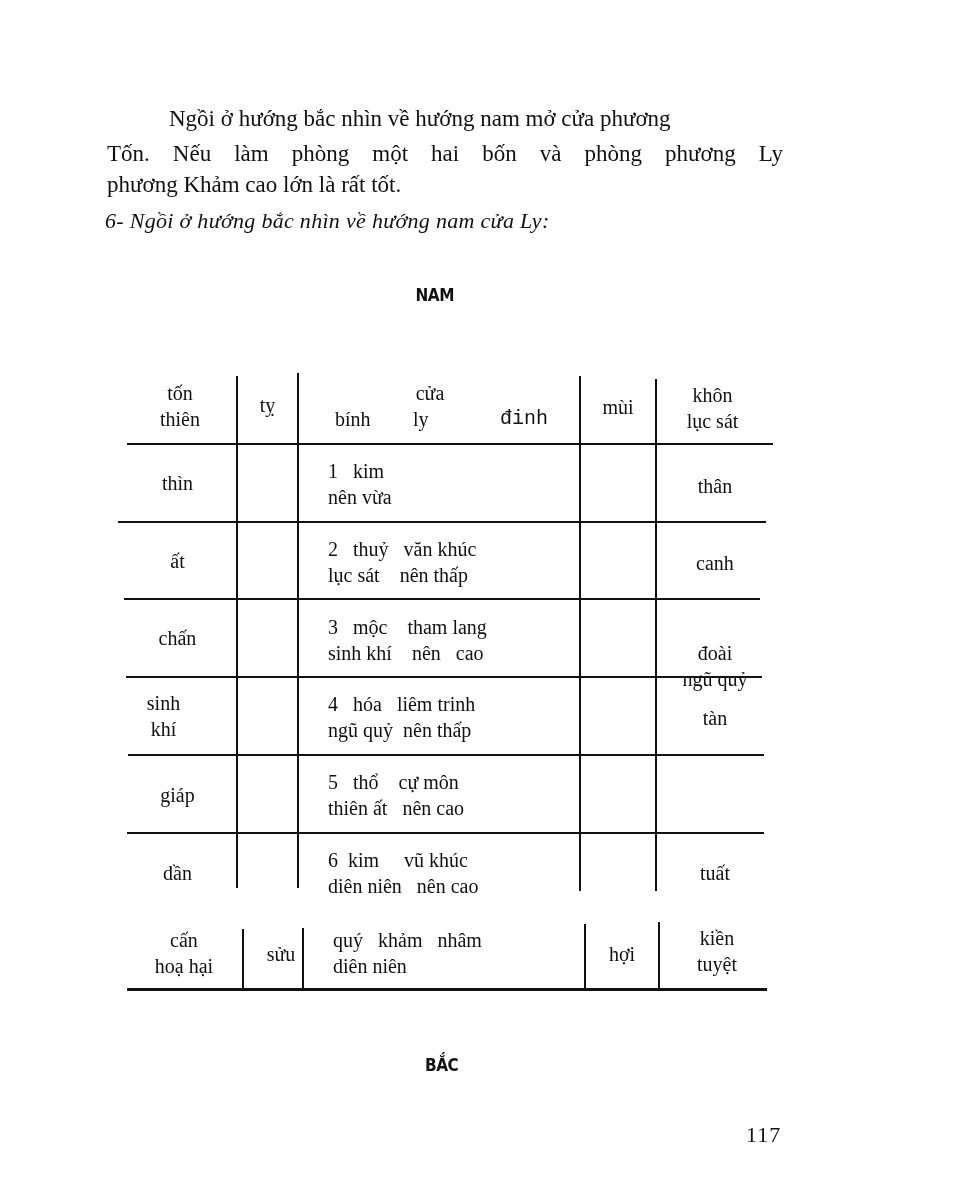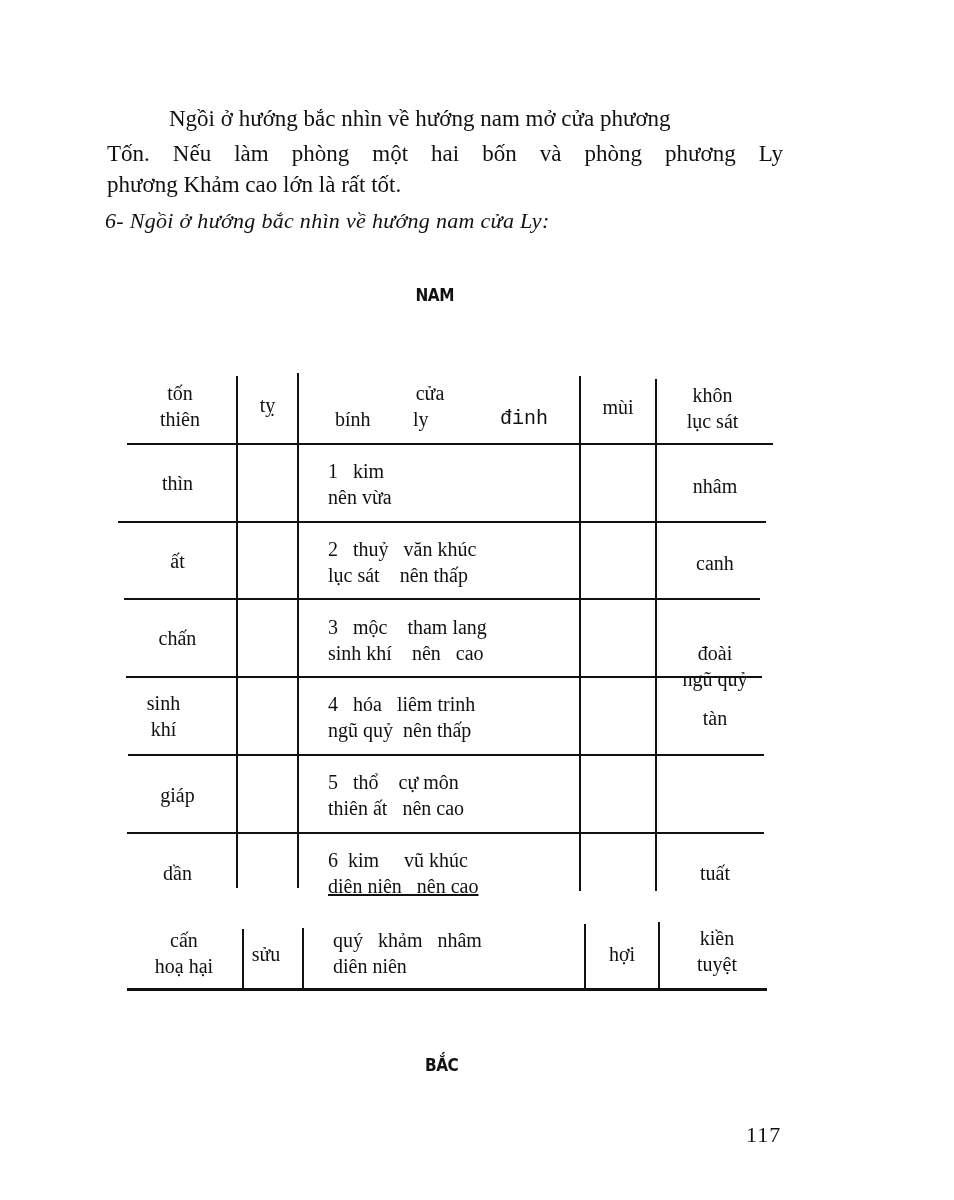--- a/index.html
+++ b/index.html
@@ -72,21 +72,21 @@
 </div>
 
 <div class="cell c" style="left:125px; top:470px; width:105px;">
     <div>thìn</div>
   </div>
 <div class="cell" style="left:328px; top:458px;">
   <div style="white-space:pre;">1   kim</div>
   <div style="white-space:pre;">nên vừa</div>
 </div>
 <div class="cell c" style="left:660px; top:473px; width:110px;">
-    <div>nhâm</div>
+    <div>thân</div>
   </div>
 
 <div class="cell c" style="left:125px; top:548px; width:105px;">
     <div>ất</div>
   </div>
 <div class="cell" style="left:328px; top:536px;">
   <div style="white-space:pre;">2   thuỷ   văn khúc</div>
   <div style="white-space:pre;">lục sát    nên thấp</div>
 </div>
 <div class="cell c" style="left:660px; top:550px; width:110px;">
@@ -126,31 +126,31 @@
 </div>
 <div class="cell c" style="left:660px; top:782px; width:110px;">
     <div></div>
   </div>
 
 <div class="cell c" style="left:125px; top:860px; width:105px;">
     <div>dần</div>
   </div>
 <div class="cell" style="left:328px; top:847px;">
   <div style="white-space:pre;">6  kim     vũ khúc</div>
-  <div style="white-space:pre;text-decoration:underline;">diên niên   nên cao</div>
+  <div style="white-space:pre;">diên niên   nên cao</div>
 </div>
 <div class="cell c" style="left:660px; top:860px; width:110px;">
     <div>tuất</div>
   </div>
 
 <div class="cell c" style="left:128px; top:927px; width:112px;">
   <div>cấn</div>
   <div>hoạ hại</div>
 </div>
-<div class="cell c" style="left:230px; top:941px; width:72px;">sửu</div>
+<div class="cell c" style="left:245px; top:941px; width:72px;">sửu</div>
 <div class="cell" style="left:333px; top:927px;">
   <div style="white-space:pre;">quý   khảm   nhâm</div>
   <div style="white-space:pre;">diên niên</div>
 </div>
 <div class="cell c" style="left:587px; top:941px; width:70px;">hợi</div>
 <div class="cell c" style="left:662px; top:925px; width:110px;">
   <div>kiền</div>
   <div>tuyệt</div>
 </div>
 

